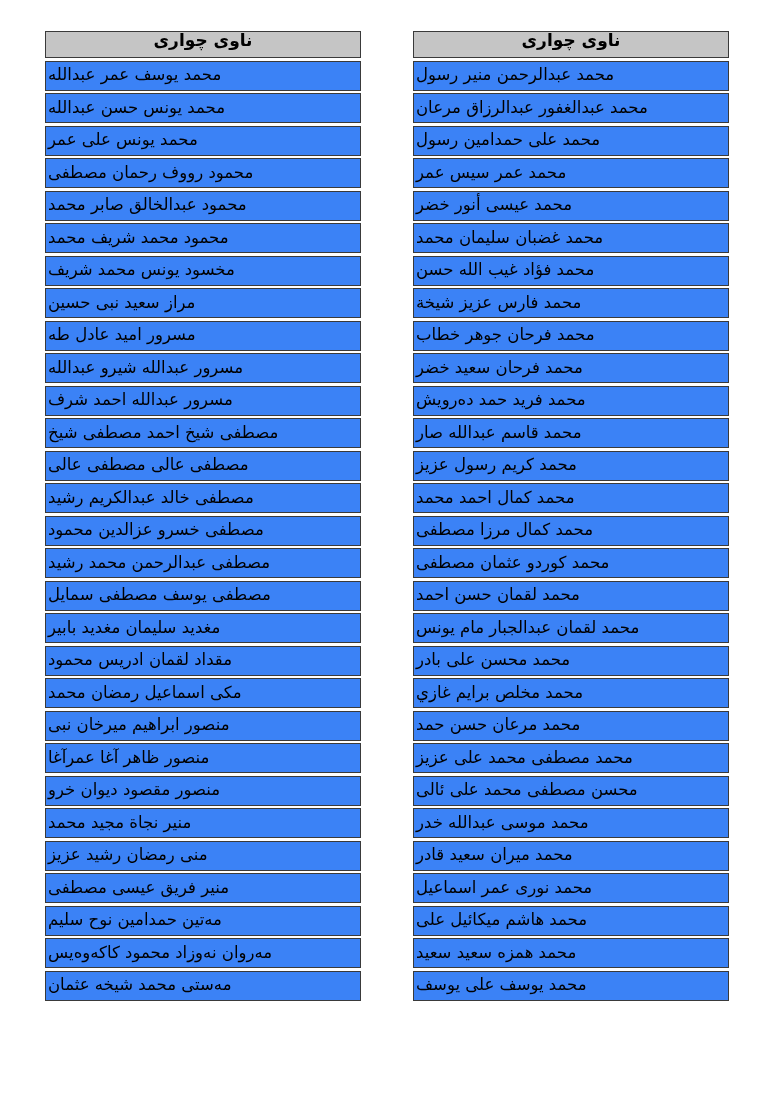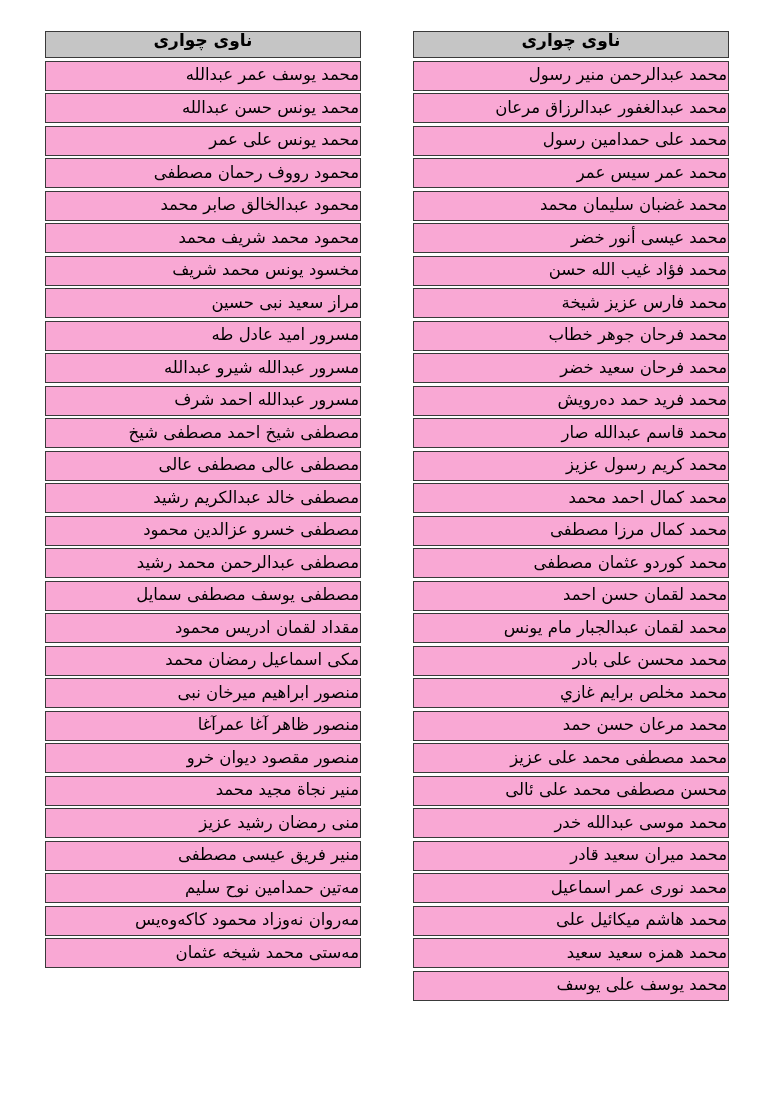--- a/index.html
+++ b/index.html
@@ -35,25 +35,25 @@
     margin-bottom: 2.5px;
     display: flex;
     justify-content: center;
     font-weight: bold;
     font-size: 17px;
     line-height: 1;
   }
   .row {
     height: 28px;
     border: 1.5px solid #3a3a3a;
-    background: #f9a8d4;
+    background: #3b82f6;
     margin-bottom: 2.5px;
     display: flex;
     align-items: center;
-    justify-content: flex-start; 
+    justify-content: flex-end; 
     padding: 0 1px 0 2px;
     overflow: hidden;
   }
   .row-text {
     font-size: 16.5px;
     line-height: 1;
     white-space: nowrap;
     direction: rtl;
   }
 </style>
@@ -73,24 +73,24 @@
         <div class="row">
           <span class="row-text">محمد عبدالغفور عبدالرزاق مرعان</span>
         </div>
         <div class="row">
           <span class="row-text">محمد على حمدامين رسول</span>
         </div>
         <div class="row">
           <span class="row-text">محمد عمر سيس عمر</span>
         </div>
         <div class="row">
+          <span class="row-text">محمد عيسى أنور خضر</span>
+        </div>
+        <div class="row">
           <span class="row-text">محمد غضبان سليمان محمد</span>
-        </div>
-        <div class="row">
-          <span class="row-text">محمد عيسى أنور خضر</span>
         </div>
         <div class="row">
           <span class="row-text">محمد فؤاد غيب الله حسن</span>
         </div>
         <div class="row">
           <span class="row-text">محمد فارس عزيز شيخة</span>
         </div>
         <div class="row">
           <span class="row-text">محمد فرحان جوهر خطاب</span>
         </div>
@@ -207,20 +207,23 @@
         <div class="row">
           <span class="row-text">مصطفى خسرو عزالدين محمود</span>
         </div>
         <div class="row">
           <span class="row-text">مصطفى عبدالرحمن محمد رشيد</span>
         </div>
         <div class="row">
           <span class="row-text">مصطفى يوسف مصطفى سمايل</span>
         </div>
         <div class="row">
+          <span class="row-text">مغديد سليمان مغديد بابير</span>
+        </div>
+        <div class="row">
           <span class="row-text">مقداد لقمان ادريس محمود</span>
         </div>
         <div class="row">
           <span class="row-text">مكى اسماعيل رمضان محمد</span>
         </div>
         <div class="row">
           <span class="row-text">منصور ابراهيم ميرخان نبى</span>
         </div>
         <div class="row">
           <span class="row-text">منصور ظاهر آغا عمرآغا</span>

